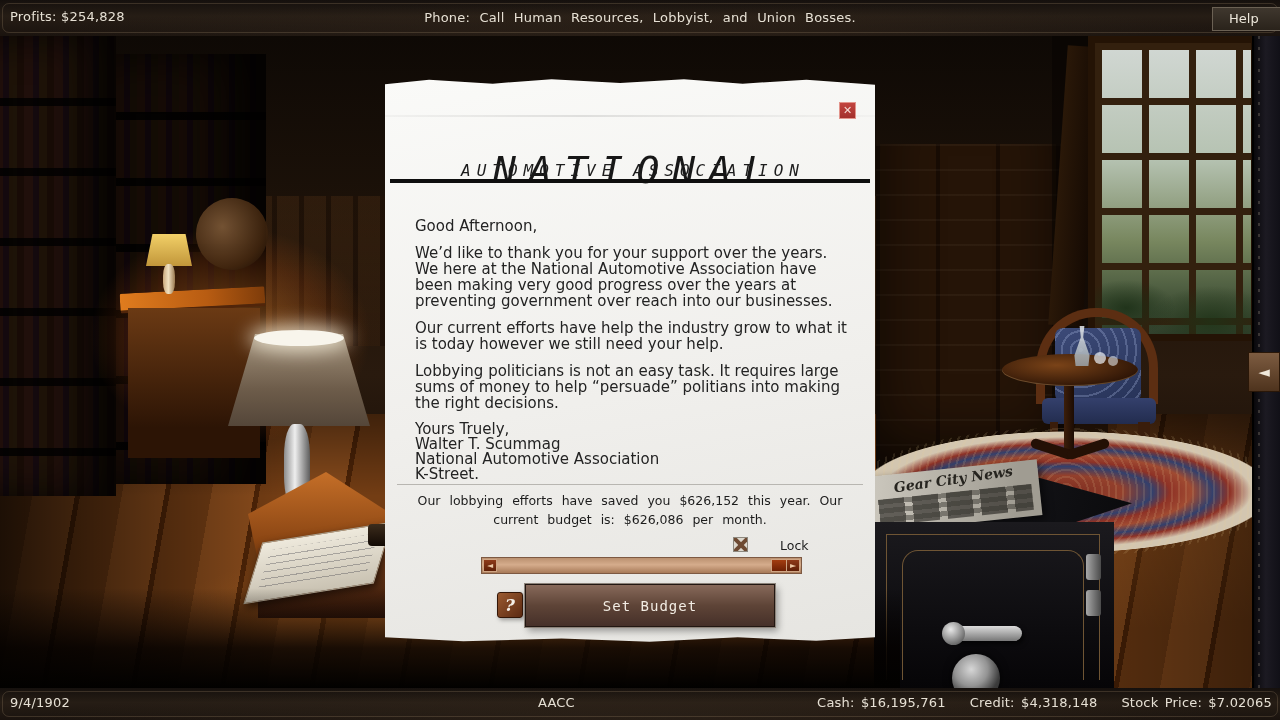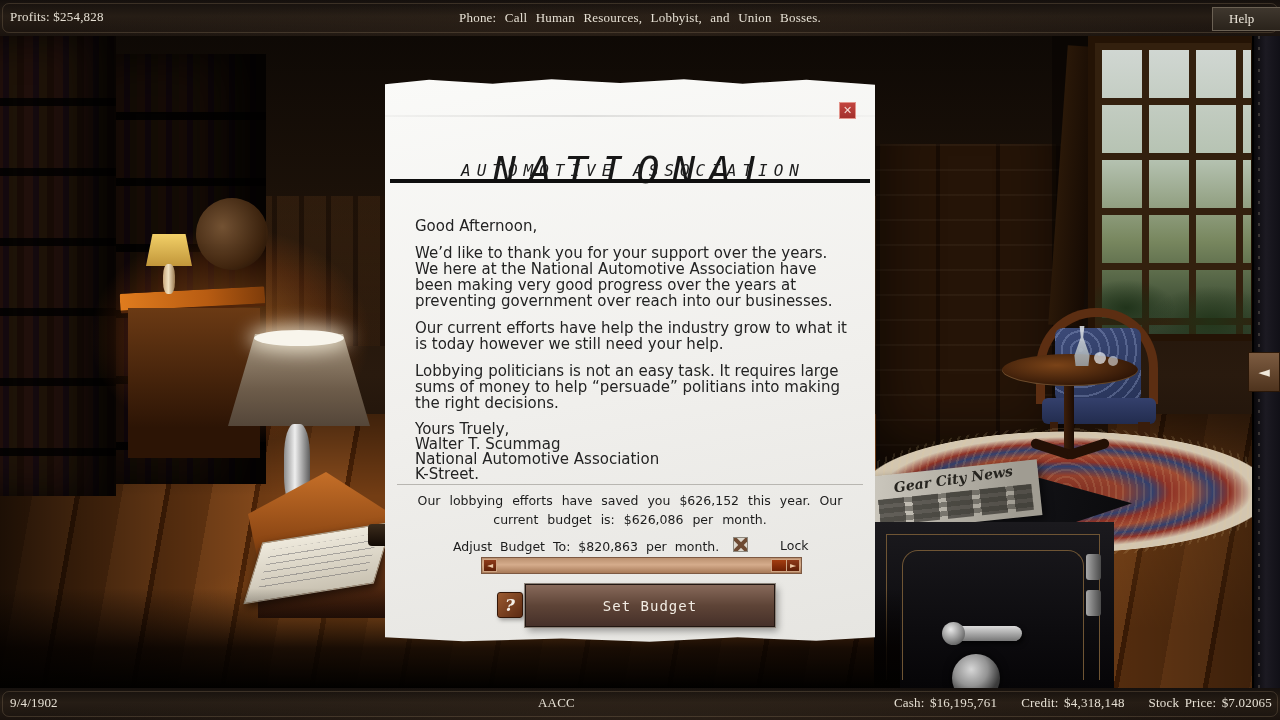--- a/index.html
+++ b/index.html
@@ -10,21 +10,20 @@
   }
   .abs { position:absolute; }
 
   
   .bar {
     position:absolute; left:0; width:1280px;
     background:
       radial-gradient(ellipse 900px 60px at 50% 120%, rgba(90,70,50,.25), transparent 70%),
       linear-gradient(180deg,#15100d,#261d15 45%,#1a130e);
     color:#e6e0d4;
-    font-family:Liberation Serif, serif;
   }
   .bar .frame {
     position:absolute; inset:3px 2px; border:1px solid rgba(150,128,100,.28);
     border-radius:7px; pointer-events:none;
   }
   #topbar { top:0; height:36px; z-index:30; }
   #bottombar { top:688px; height:32px; z-index:30; }
   .bar-text { position:absolute; font-size:13px; letter-spacing:.2px; white-space:nowrap; }
   #profits { left:10px; top:9px; }
   #phone { left:0; width:1280px; text-align:center; top:10px; word-spacing:5px; }
@@ -355,21 +354,20 @@
       <div id="signature">
         <div>Yours Truely,</div>
         <div>Walter T. Scummag</div>
         <div>National Automotive Association</div>
         <div>K-Street.</div>
       </div>
     </div>
 
     <div id="divider"></div>
     <div id="summary">Our lobbying efforts have saved you $626,152 this year. Our current budget is: $626,086 per month.</div>
-    <div id="adjust-label">Adjust Budget To: $820,863 per month.</div>
     <div id="lock-box"></div>
     <div id="lock-label">Lock</div>
 
     <div id="slider">
       <div id="slider-left" class="sbtn">◄</div>
       <div id="slider-handle"></div>
       <div id="slider-right" class="sbtn">►</div>
     </div>
 
     <div id="q-icon">?</div>

